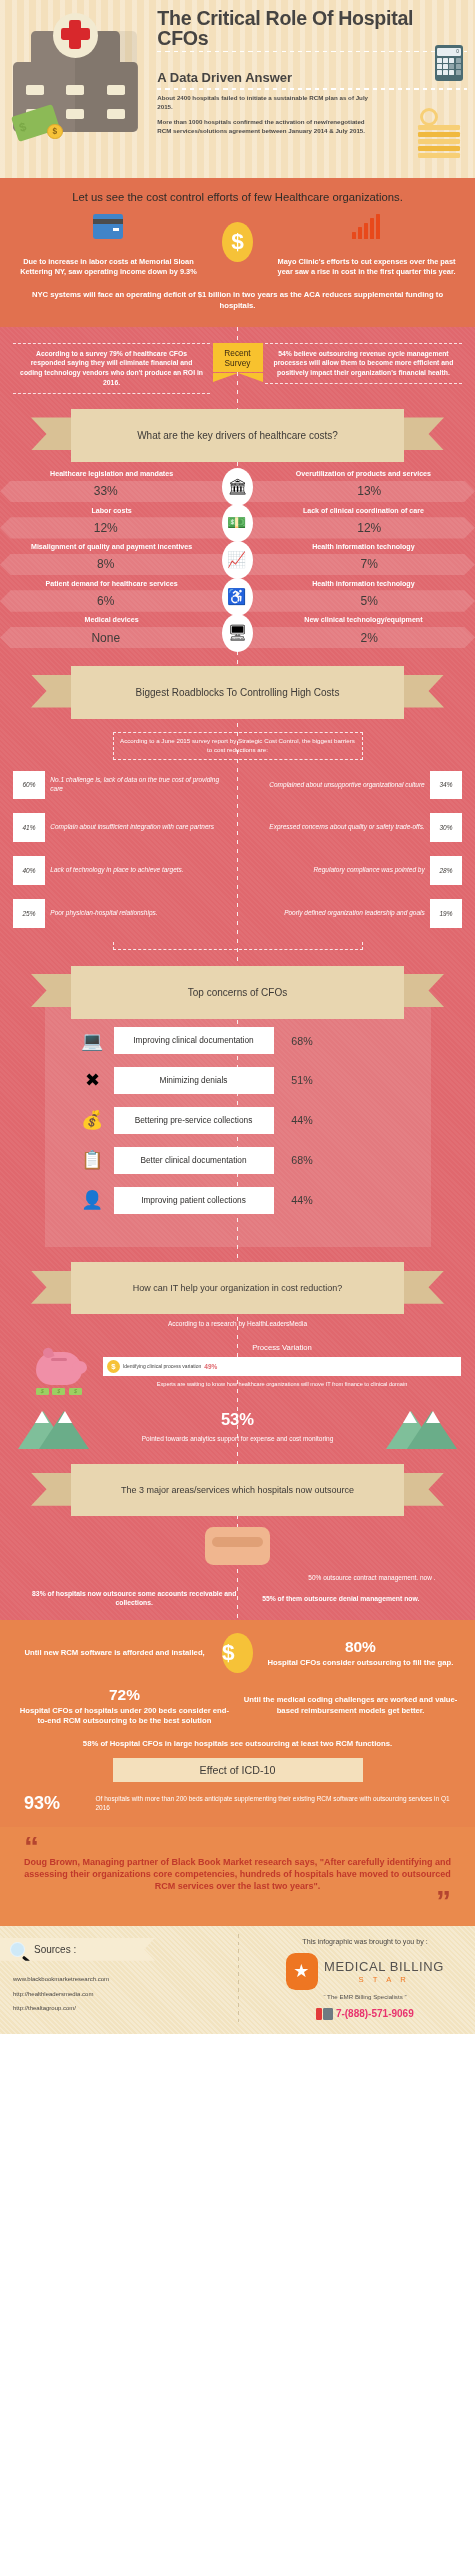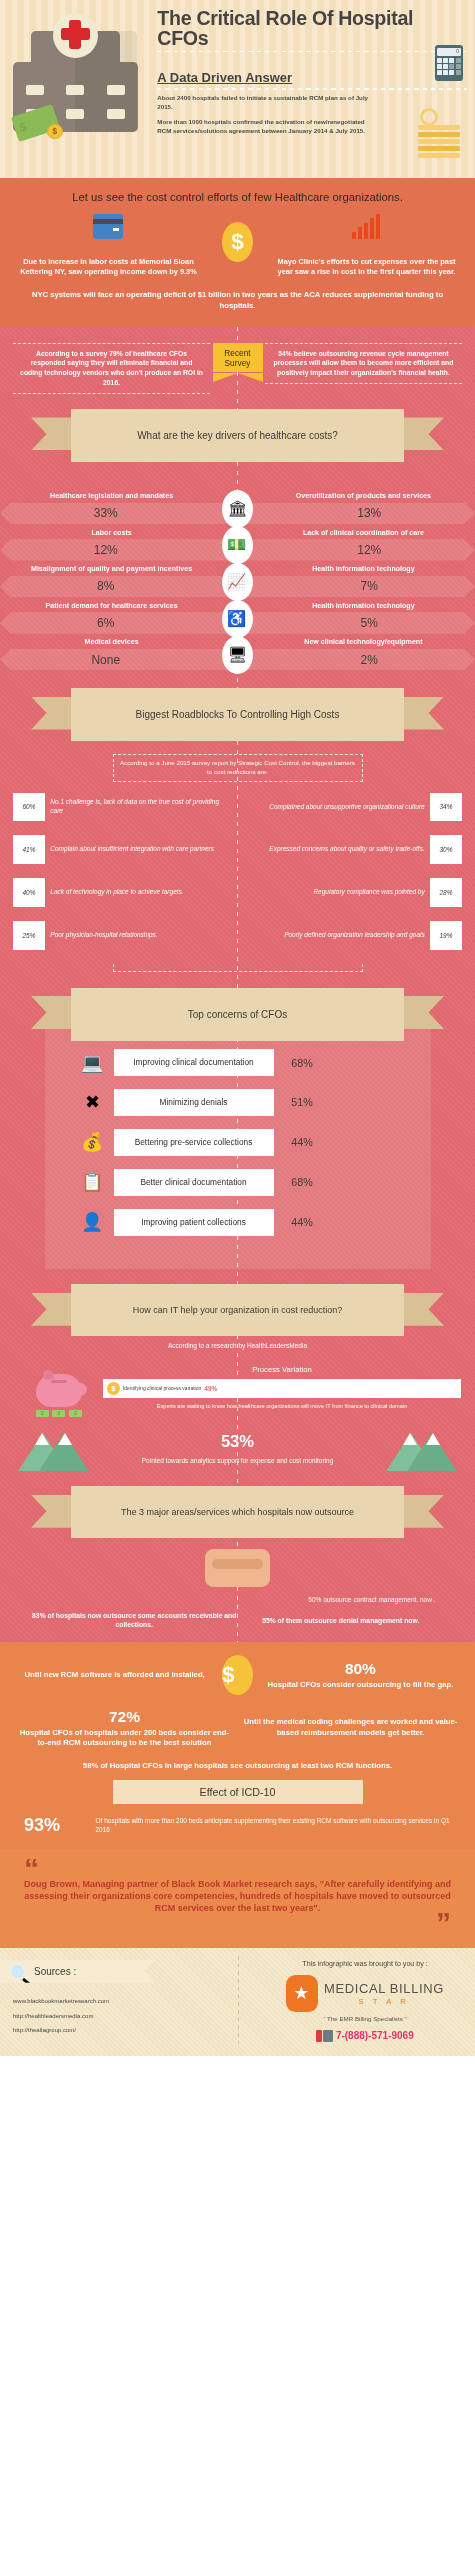--- a/index.html
+++ b/index.html
@@ -44,21 +44,21 @@
   .hdr-bill:after { content: "$"; position: absolute; left: 4.8px; top: 6px; color: #7aa846;
       font-size: 12px; font-weight: bold; }
   .hdr-coin { position: absolute; left: 34px; bottom: -7.1px; width: 15.5px; height: 15.5px;
       background: #f6c238; border-radius: 50%; z-index: 6; border: 1.2px solid #e0a92b;
       color: #8a6516; font-weight: bold; font-size: 8.3px; text-align: center; line-height: 13px; }
 
   .title {
     font-size: 19.6px; font-weight: bold; color: #464442; line-height: 1.02;
     letter-spacing: -0.3px;
   }
-  .subtitle { font-size: 13px; font-weight: bold; color: #464442; margin-top: 18px; text-decoration: underline; }
+  .subtitle { font-size: 13px; font-weight: bold; color: #464442; margin-top: 18px; }
   .dashline-w {
     height: 1.2px; margin: 3px 0 2.4px 0;
     background-image: repeating-linear-gradient(90deg,#fff 0 4.2px, transparent 4.2px 8.3px);
   }
   .hdr-body { font-size: 6.2px; color: #4d4b49; line-height: 1.45; margin-top: 4.2px;
      font-weight: bold; width: 214px; }
   .hdr-body p + p { margin-top: 6.5px; }
   .calc { position: absolute; right: 3.6px; top: 37px; width: 28.5px; height: 36px;
      background: #4b6b72; border-radius: 3px; padding: 2.4px; }
   .calc-screen { height: 8.3px; background: #e7eef1; border-radius: 1.2px; text-align: right;
@@ -121,21 +121,21 @@
   .ribbon .plate { background: #e8d6b0; text-align: center; padding: 21px 6px;
      font-size: 10px; color: #3d3a37; position: relative; z-index: 2; }
   .ribbon .tail { position: absolute; top: 8.3px; width: 46px; height: 33px; background: #d9c195; z-index: 1;}
   .ribbon .tail.l { left: -40px; clip-path: polygon(0 0,100% 0,100% 100%,0 100%, 15.5px 50%); }
   .ribbon .tail.r { right: -40px; clip-path: polygon(0 0,100% 0, calc(100% - 15.5px) 50%, 100% 100%,0 100%); }
   .ribbon .fold { position: absolute; top: 33px; width: 13px; height: 8.3px; background: #c9ab79; z-index:0;}
   .ribbon .fold.l { left: 0; clip-path: polygon(0 0,100% 0,100% 100%); }
   .ribbon .fold.r { right: 0; clip-path: polygon(0 0,100% 0,0 100%); }
 
   
-  .drivers { margin-top: 30px; position: relative; z-index: 2; }
+  .drivers { margin-top: 8px; position: relative; z-index: 2; }
   .driver-row { position: relative; margin-bottom: 4.8px; }
   .driver-labels { display: flex; padding: 0 10.7px 2.4px 10.7px; }
   .driver-labels div { flex: 1; color: #fff; font-size: 7.1px; font-weight: bold; text-align: center; }
   .driver-labels div.l { padding-right: 25px; }
   .driver-labels div.r { padding-left: 25px; }
   .driver-bars { display: flex; align-items: flex-end; }
   .bar { flex: 1; height: 21.4px; background: rgba(255,255,255,0.14); position: relative;
      display: flex; align-items: center; justify-content: center;
      color: #3f3c39; font-size: 12px; }
   .bar.l { clip-path: polygon(10.7px 0, 100% 0, 100% 100%, 10.7px 100%, 0 50%);

